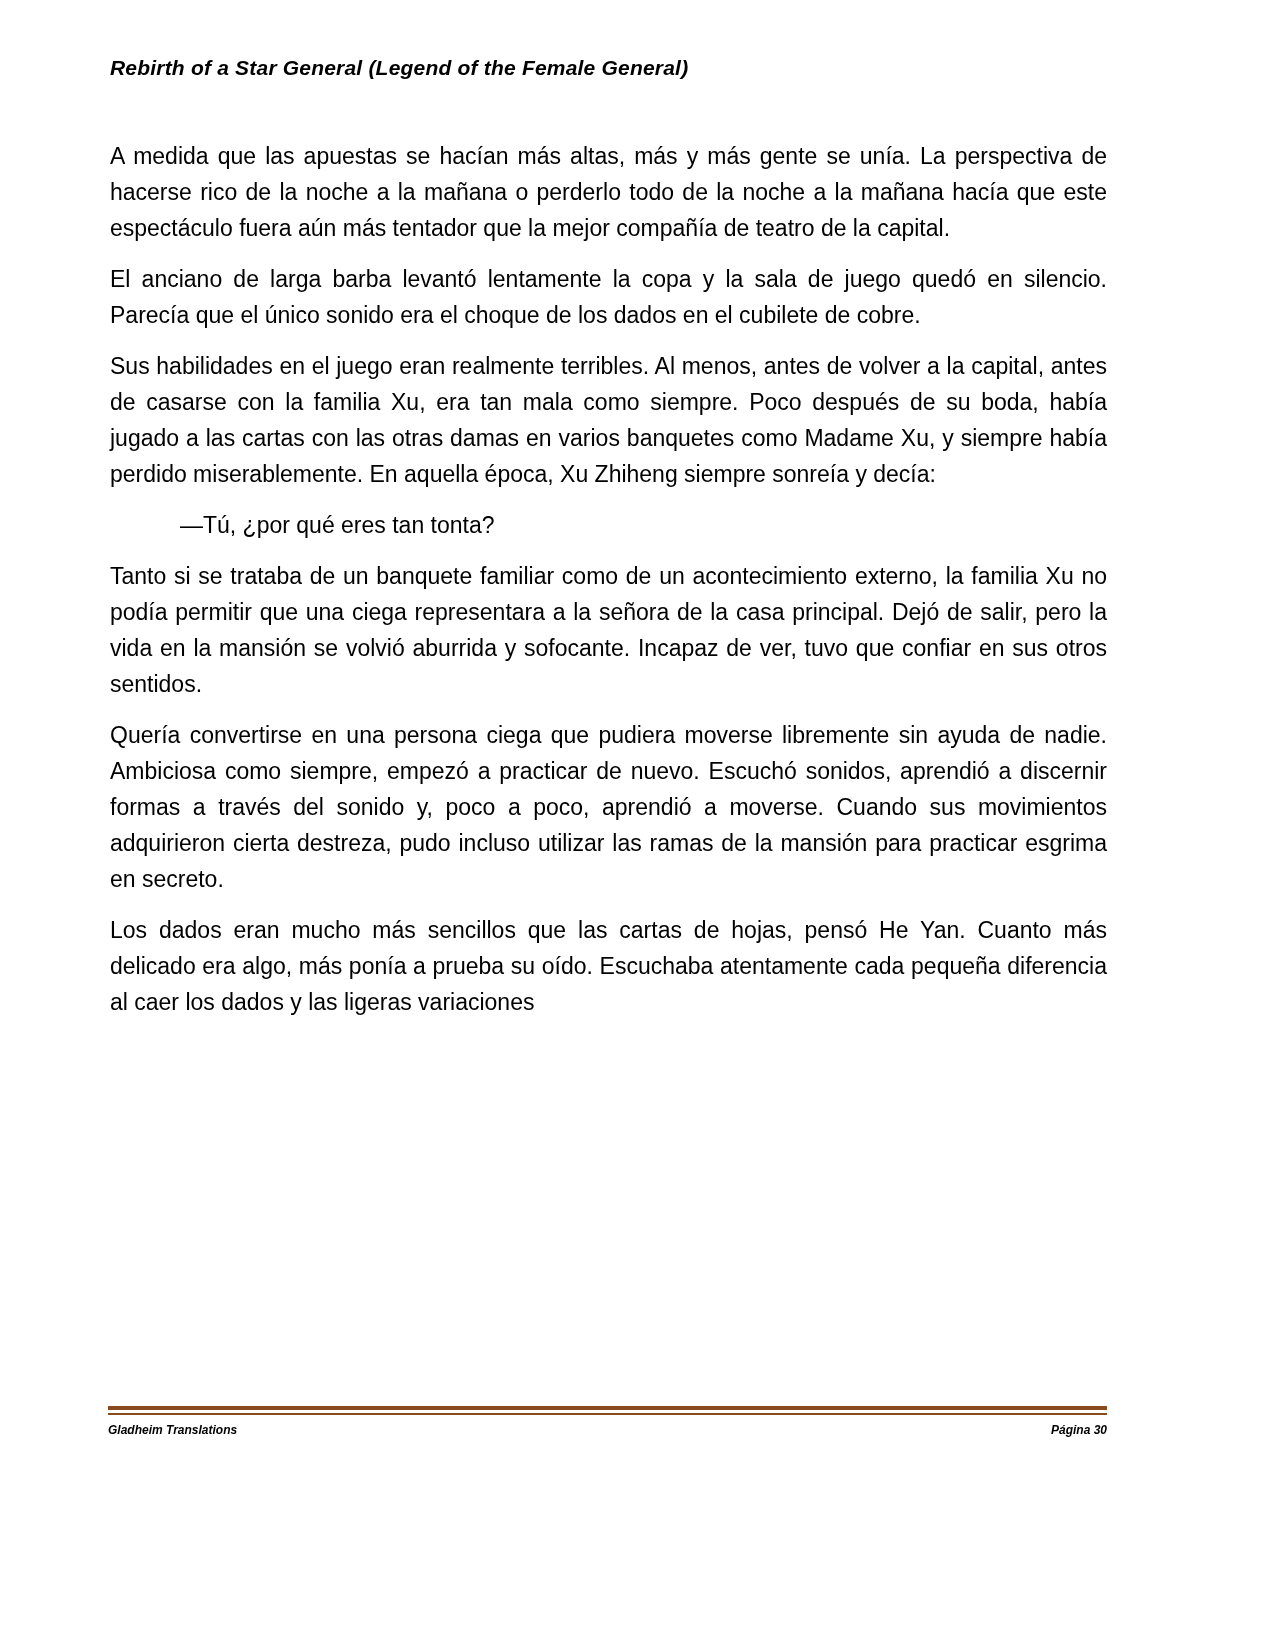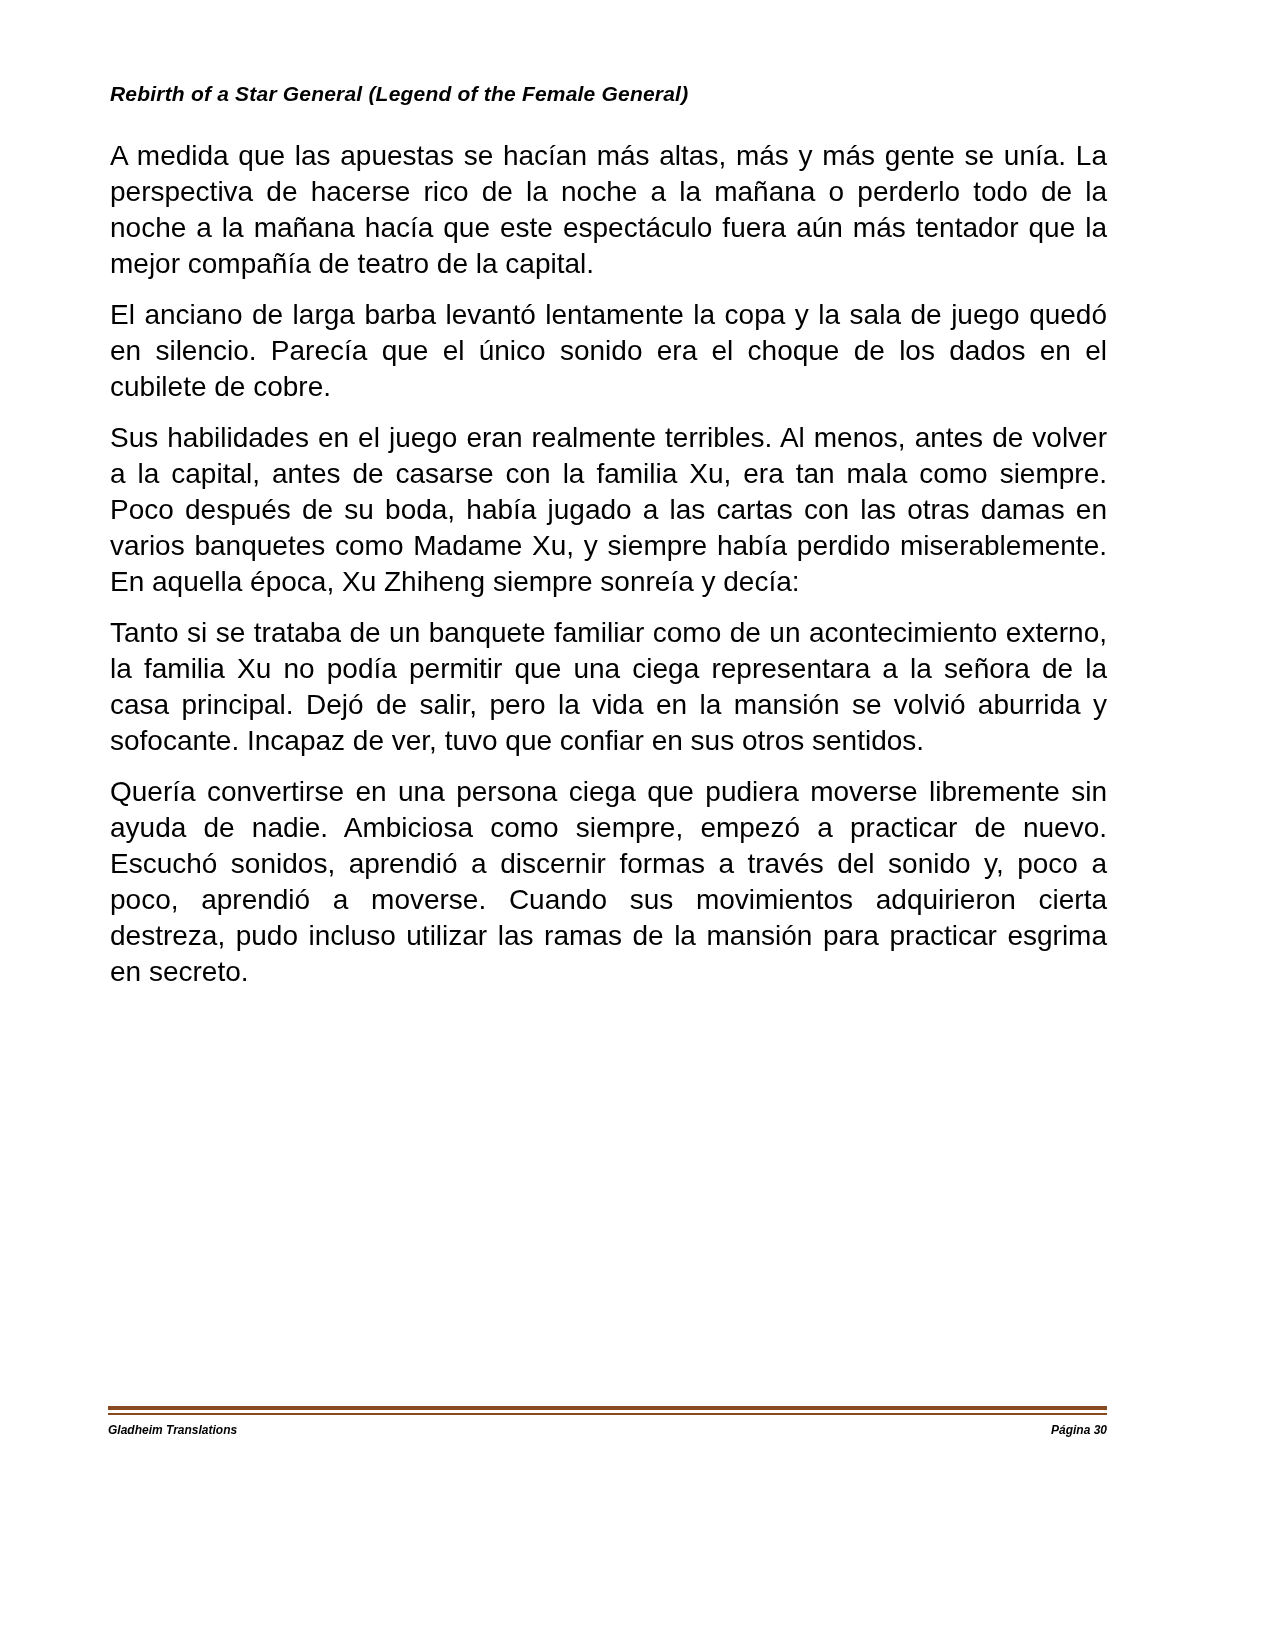--- a/index.html
+++ b/index.html
@@ -14,39 +14,39 @@
     margin: 0 auto;
     background: #ffffff;
     font-family: "Liberation Sans", sans-serif;
     color: #000000;
     box-sizing: border-box;
     overflow: hidden;
   }
   .header {
     position: absolute;
     left: 110px;
-    top: 82px;
+    top: 56px;
     width: 997px;
   }
   .header-title {
     font-size: 21px;
     font-weight: bold;
     font-style: italic;
     color: #000000;
     letter-spacing: 0.2px;
   }
   .body-text {
     position: absolute;
     left: 110px;
     top: 138px;
     width: 997px;
   }
   .body-text p {
     margin: 0 0 15px 0;
-    font-size: 28px;
+    font-size: 23px;
     line-height: 36px;
     text-align: justify;
     color: #000000;
   }
   .body-text p.indented {
     text-indent: 70px;
     text-align: left;
   }
   .footer {
     position: absolute;
@@ -78,22 +78,24 @@
 <div class="page">
 
   <div class="header">
     <span class="header-title">Rebirth of a Star General (Legend of the Female General)</span>
   </div>
 
   <div class="body-text">
     <p>A medida que las apuestas se hacían más altas, más y más gente se unía. La perspectiva de hacerse rico de la noche a la mañana o perderlo todo de la noche a la mañana hacía que este espectáculo fuera aún más tentador que la mejor compañía de teatro de la capital.</p>
     <p>El anciano de larga barba levantó lentamente la copa y la sala de juego quedó en silencio. Parecía que el único sonido era el choque de los dados en el cubilete de cobre.</p>
     <p>Sus habilidades en el juego eran realmente terribles. Al menos, antes de volver a la capital, antes de casarse con la familia Xu, era tan mala como siempre. Poco después de su boda, había jugado a las cartas con las otras damas en varios banquetes como Madame Xu, y siempre había perdido miserablemente. En aquella época, Xu Zhiheng siempre sonreía y decía:</p>
+    <p class="indented">—Tú, ¿por qué eres tan tonta?</p>
     <p>Tanto si se trataba de un banquete familiar como de un acontecimiento externo, la familia Xu no podía permitir que una ciega representara a la señora de la casa principal. Dejó de salir, pero la vida en la mansión se volvió aburrida y sofocante. Incapaz de ver, tuvo que confiar en sus otros sentidos.</p>
     <p>Quería convertirse en una persona ciega que pudiera moverse libremente sin ayuda de nadie. Ambiciosa como siempre, empezó a practicar de nuevo. Escuchó sonidos, aprendió a discernir formas a través del sonido y, poco a poco, aprendió a moverse. Cuando sus movimientos adquirieron cierta destreza, pudo incluso utilizar las ramas de la mansión para practicar esgrima en secreto.</p>
+    <p>Los dados eran mucho más sencillos que las cartas de hojas, pensó He Yan. Cuanto más delicado era algo, más ponía a prueba su oído. Escuchaba atentamente cada pequeña diferencia al caer los dados y las ligeras variaciones</p>
   </div>
 
   <div class="footer">
     <div class="footer-rule"></div>
     <div class="footer-row">
       <span class="footer-left">Gladheim Translations</span>
       <span class="footer-right">Página 30</span>
     </div>
   </div>
 

